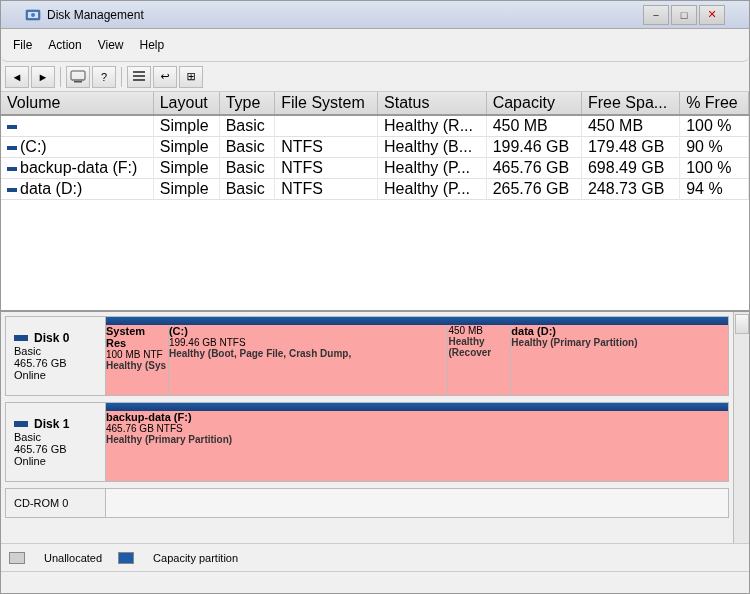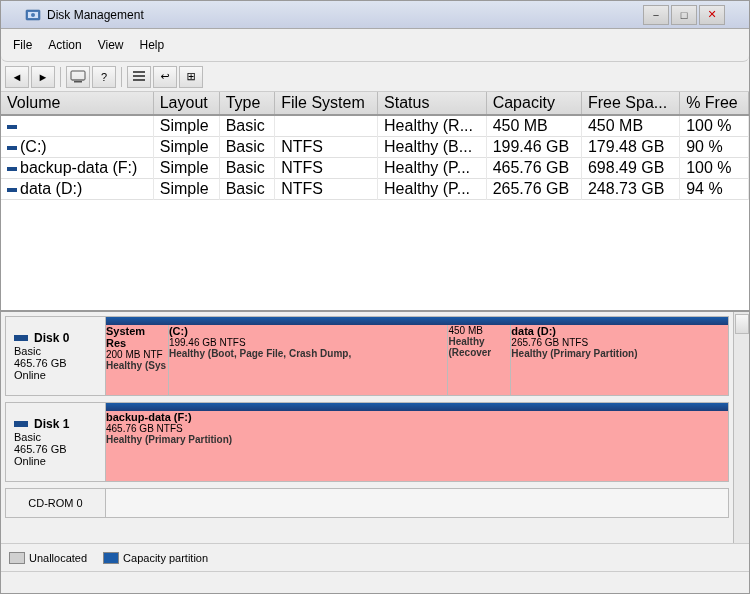--- a/index.html
+++ b/index.html
@@ -216,21 +216,21 @@
       border-top: 1px solid #ccc;
       display: flex;
       align-items: center;
       padding: 0 8px;
       gap: 16px;
       flex-shrink: 0;
     }
     .legend-item {
       display: flex;
       align-items: center;
-      gap: 4px;
+      gap: 19px;
       font-size: 11px;
     }
     .legend-box {
       width: 16px;
       height: 12px;
       border: 1px solid #888;
     }
     .status-bar {
       height: 22px;
       background: #f0f0f0;
@@ -382,36 +382,35 @@
     </div>
     <div>Basic</div>
     <div>465.76 GB</div>
     <div>Online</div>
   </div>
             <div class="disk-partitions">
               <div class="disk-bar"></div>
               <div class="disk-segments">
                 <div class="segment" style="flex: 2 1 0%;">
       <div class="segment-title">System Res</div>
-      <div class="segment-size">200 MB NTF</div>
+      <div class="segment-size">100 MB NTF</div>
       <div class="segment-status">Healthy (Sys</div>
     </div>
                 <div class="segment" style="flex: 9 1 0%;">
       <div class="segment-title">(C:)</div>
       <div class="segment-size">199.46 GB NTFS</div>
       <div class="segment-status">Healthy (Boot, Page File, Crash Dump,</div>
     </div>
                 <div class="segment" style="flex: 2 1 0%;">
       <div class="segment-title"></div>
       <div class="segment-size">450 MB</div>
       <div class="segment-status">Healthy (Recover</div>
     </div>
                 <div class="segment" style="flex: 7 1 0%;">
       <div class="segment-title">data (D:)</div>
-      <div class="segment-size">265.76 GB NTFS</div>
       <div class="segment-status">Healthy (Primary Partition)</div>
     </div>
               </div>
             </div>
           </div>
           <div class="disk-row">
             <div class="disk-label">
     <div class="disk-label-title">
       <span style="display:inline-block;width:14px;height:6px;background:#1a4a8a;margin-right:2px;"></span>
       Disk 1
@@ -424,21 +423,21 @@
               <div class="disk-bar"></div>
               <div class="disk-segments">
                 <div class="segment" style="flex: 20 1 0%;">
       <div class="segment-title">backup-data (F:)</div>
       <div class="segment-size">465.76 GB NTFS</div>
       <div class="segment-status">Healthy (Primary Partition)</div>
     </div>
               </div>
             </div>
           </div>
-          <div class="disk-row" style="min-height: 30px; height: 30px; text-align: center;">
+          <div class="disk-row" style="min-height: 30px; height: 30px;">
             <div class="disk-label" style="font-size: 11px;">CD-ROM 0</div>
           </div>
         </div>
       <div class="scrollbar-right">
         <div style="width:14px;height:20px;background:linear-gradient(to bottom,#f8f8f8,#ddd);border:1px solid #bbb;margin:2px auto;cursor:pointer;"></div>
       </div>
     </div>
 
     <div class="legend-area">
       <div class="legend-item">

